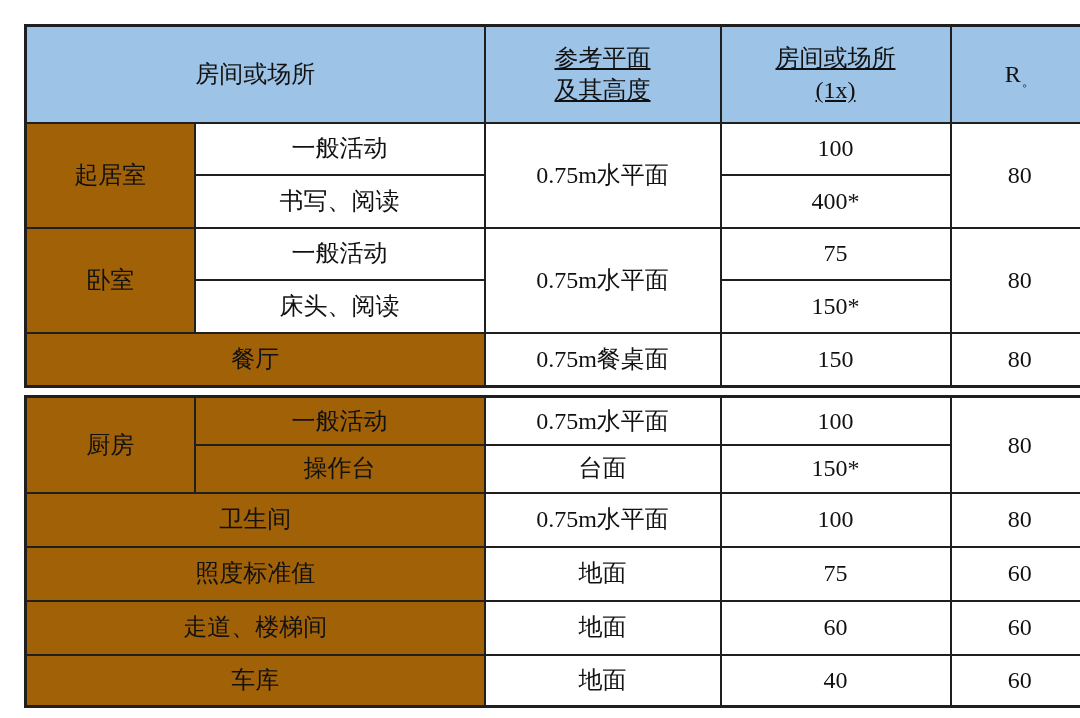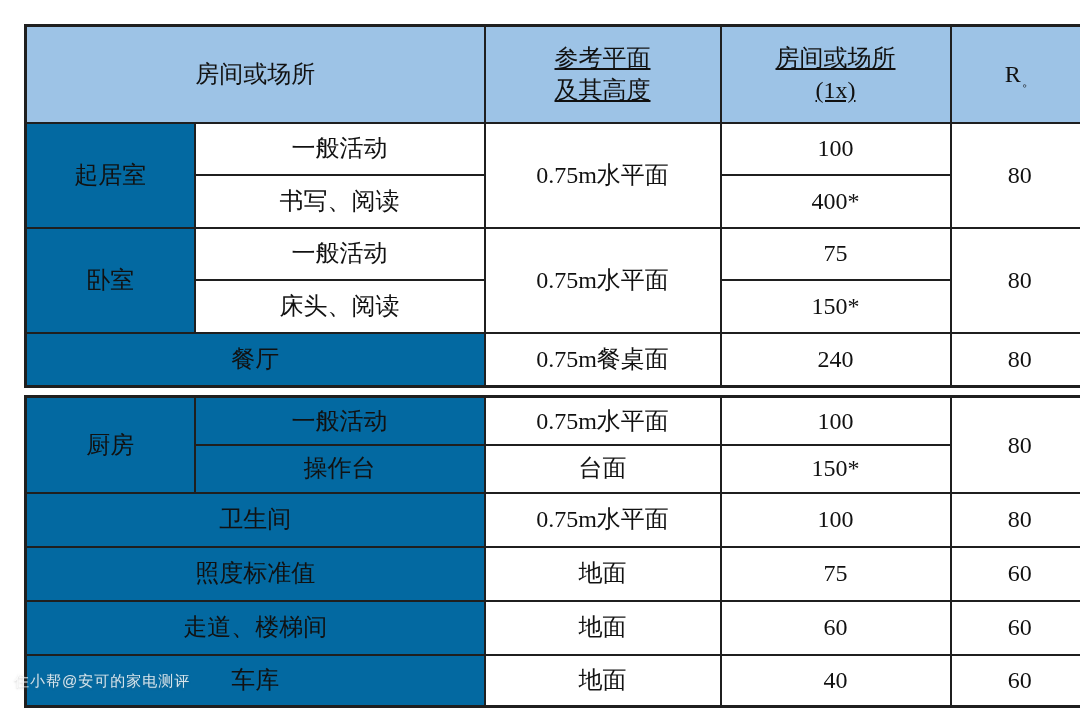--- a/index.html
+++ b/index.html
@@ -33,21 +33,21 @@
   th, td {
     border: 2px solid #1f1f1f;
     text-align: center;
     vertical-align: middle;
     font-size: 24px;
     font-weight: normal;
     padding: 0;
     line-height: 1.35;
   }
   .hdr { background: #9DC3E6; }
-  .grn { background: #0369a1; }
+  .grn { background: #a16207; }
   .wht { background: #ffffff; }
   tr.h-header { height: 97px; }
   tr.h-sub1 { height: 52px; }
   tr.h-sub2 { height: 53px; }
   tr.h-row  { height: 52px; font-family: Liberation Serif, serif; }
   tr.h-row2 { height: 54px; }
   tr.h-krow { height: 48px; }
   .ra-sub {
     font-size: 14px;
     position: relative;
@@ -117,21 +117,21 @@
       <td class="wht" rowspan="2">80</td>
     </tr>
     <tr class="h-sub2">
       <td class="wht">床头、阅读</td>
       <td class="wht">150*</td>
     </tr>
 
     <tr class="h-row2">
       <td class="grn" colspan="2">餐厅</td>
       <td class="wht">0.75m餐桌面</td>
-      <td class="wht">240</td>
+      <td class="wht">150</td>
       <td class="wht">80</td>
     </tr>
   </tbody>
     </table>
 
   <table class="tbl2">
     <colgroup>
       <col class="c1">
         <col class="c2">
         <col class="c3">
@@ -175,14 +175,13 @@
 
     <tr class="h-row">
       <td class="grn" colspan="2">车库</td>
       <td class="wht">地面</td>
       <td class="wht">40</td>
       <td class="wht">60</td>
     </tr>
   </tbody>
     </table>
 
-  <div class="watermark">住小帮@安可的家电测评</div>
 </div>
 
 </body></html>

